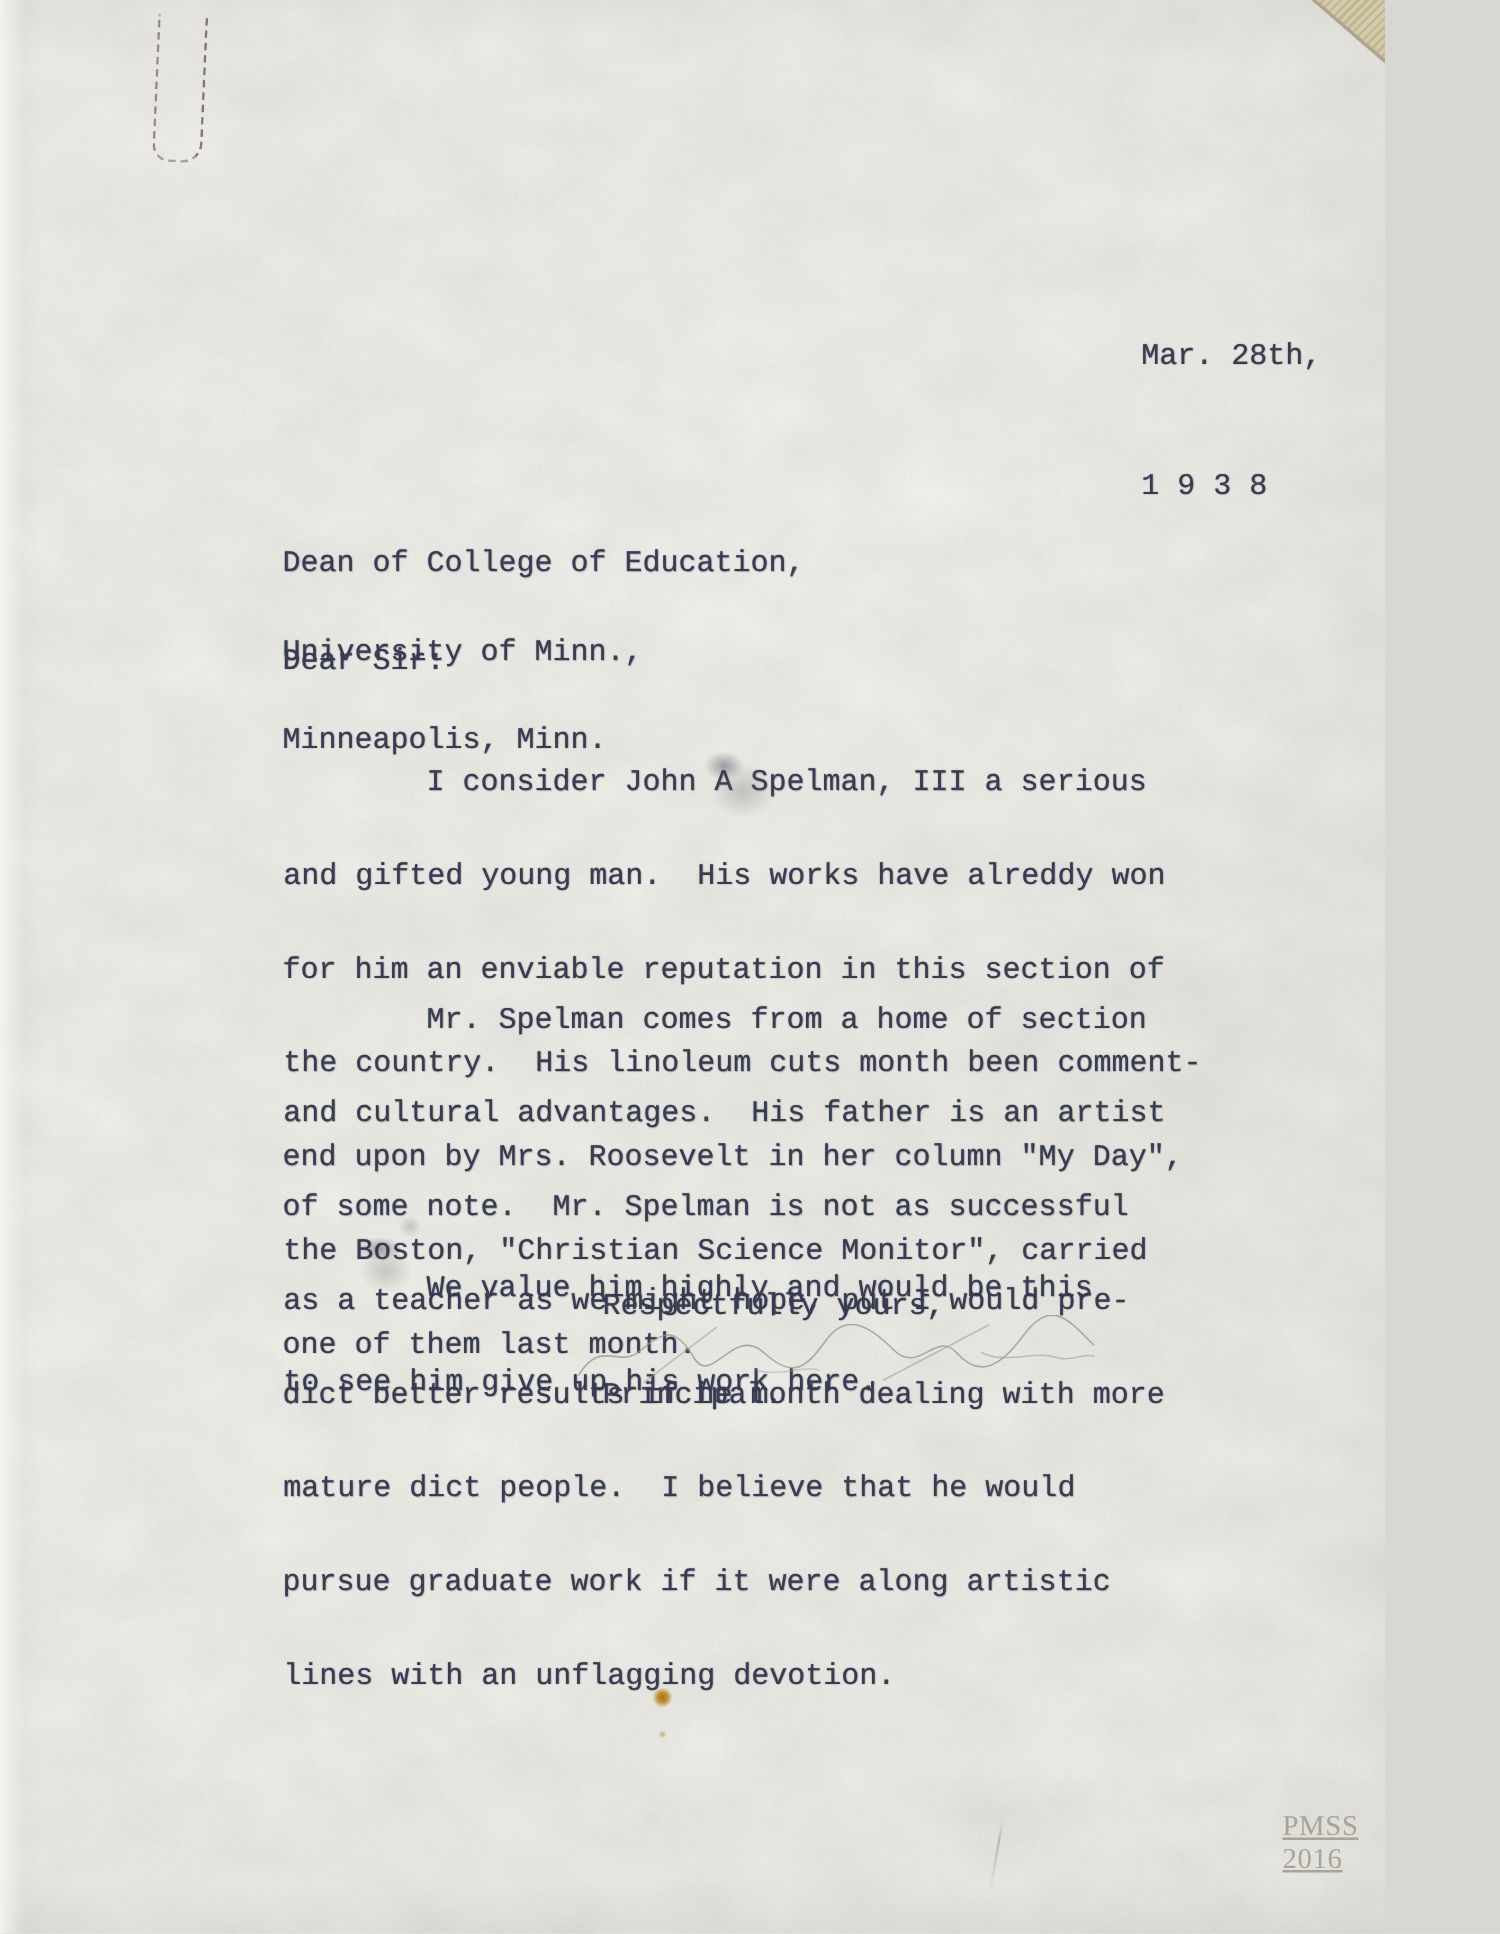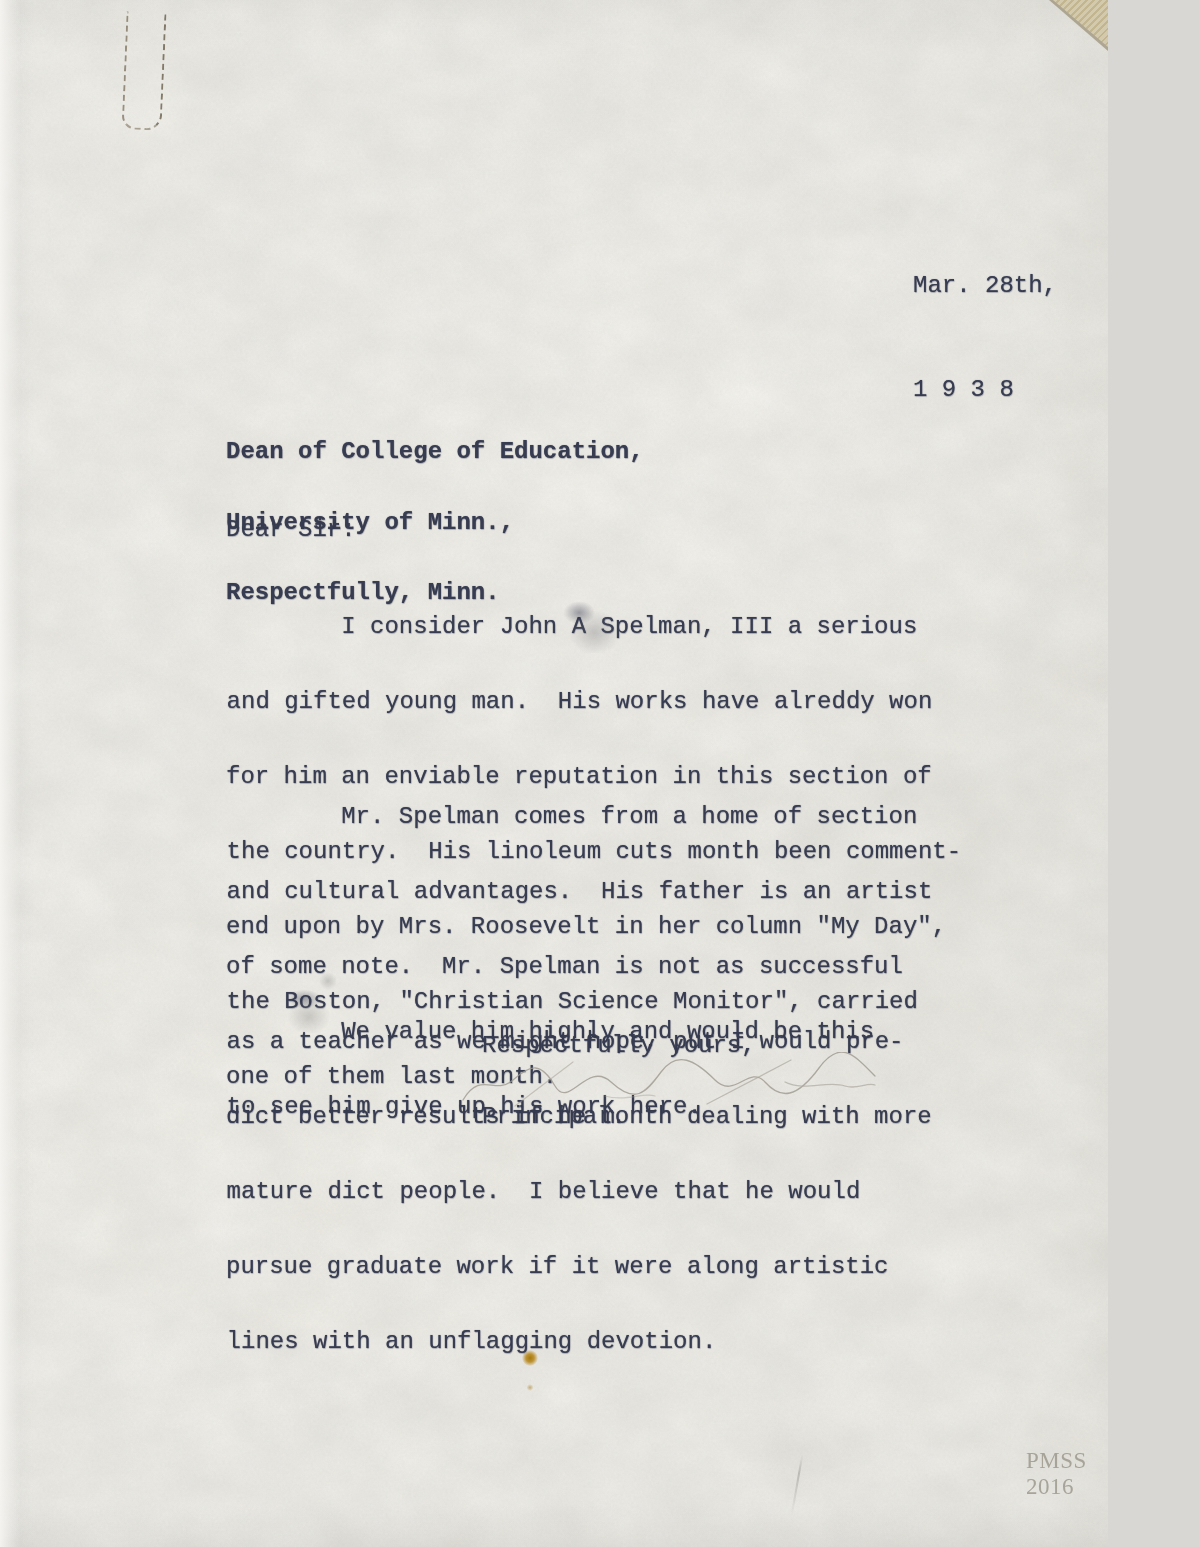--- a/index.html
+++ b/index.html
@@ -28,34 +28,35 @@
 
   
   .t{
     position:absolute;white-space:pre;
     font-size:24px;letter-spacing:0px;color:#373c50;
     text-shadow:0 0 1px rgba(50,55,80,0.6), 0.5px 0.5px 0.8px rgba(50,55,80,0.28);
   }
   .block div{white-space:pre;}
   .date-block{top:218px;left:913px;}
   .date-block .line2{margin-top:23px;}
-  .addr{top:393px;left:226px;line-height:23.5px;font-weight:bold;}
+  .addr{top:393px;left:226px;line-height:23.5px;}
   .salutation{top:516px;left:226px;}
   .para{line-height:25px;}
   .para1{top:564px;left:226px;}
   .para2{top:754px;left:226px;}
   .para3{top:969px;left:226px;}
   .closing{top:1032px;left:482px;}
   .signoff{top:1103px;left:482px;}
   .para div:nth-child(even){transform:translateX(0.6px);}
 
   .watermark{
     position:absolute;top:1448px;left:1026px;
     font-family:"Liberation Serif", serif;font-size:23px;letter-spacing:0.5px;
     color:rgba(156,153,141,0.85);
+    text-decoration:underline;
   }
 
   
   .fold-edge{
     position:absolute;top:0;right:0;width:59px;height:51px;pointer-events:none;
     clip-path:polygon(100% 0,100% 100%,0 0);
     background:rgba(112,98,62,0.45);
   }
   .fold{
     position:absolute;top:0;right:0;width:55px;height:47px;pointer-events:none;
@@ -139,21 +140,21 @@
   <div class="pencil-mark"></div>
 
   <div class="t block date-block">
     <div class="line1">Mar. 28th,</div>
     <div class="line2">1 9 3 8</div>
   </div>
 
   <div class="t block addr">
     <div>Dean of College of Education,</div>
     <div>University of Minn.,</div>
-    <div>Respectfully, Minn.</div>
+    <div>Minneapolis, Minn.</div>
   </div>
 
   <div class="t salutation">Dear Sir:</div>
 
   <div class="t block para para1">
     <div>        I consider John A Spelman, III a serious</div>
     <div>and gifted young man.  His works have alreddy won</div>
     <div>for him an enviable reputation in this section of</div>
     <div>the country.  His linoleum cuts month been comment-</div>
     <div>end upon by Mrs. Roosevelt in her column "My Day",</div>

